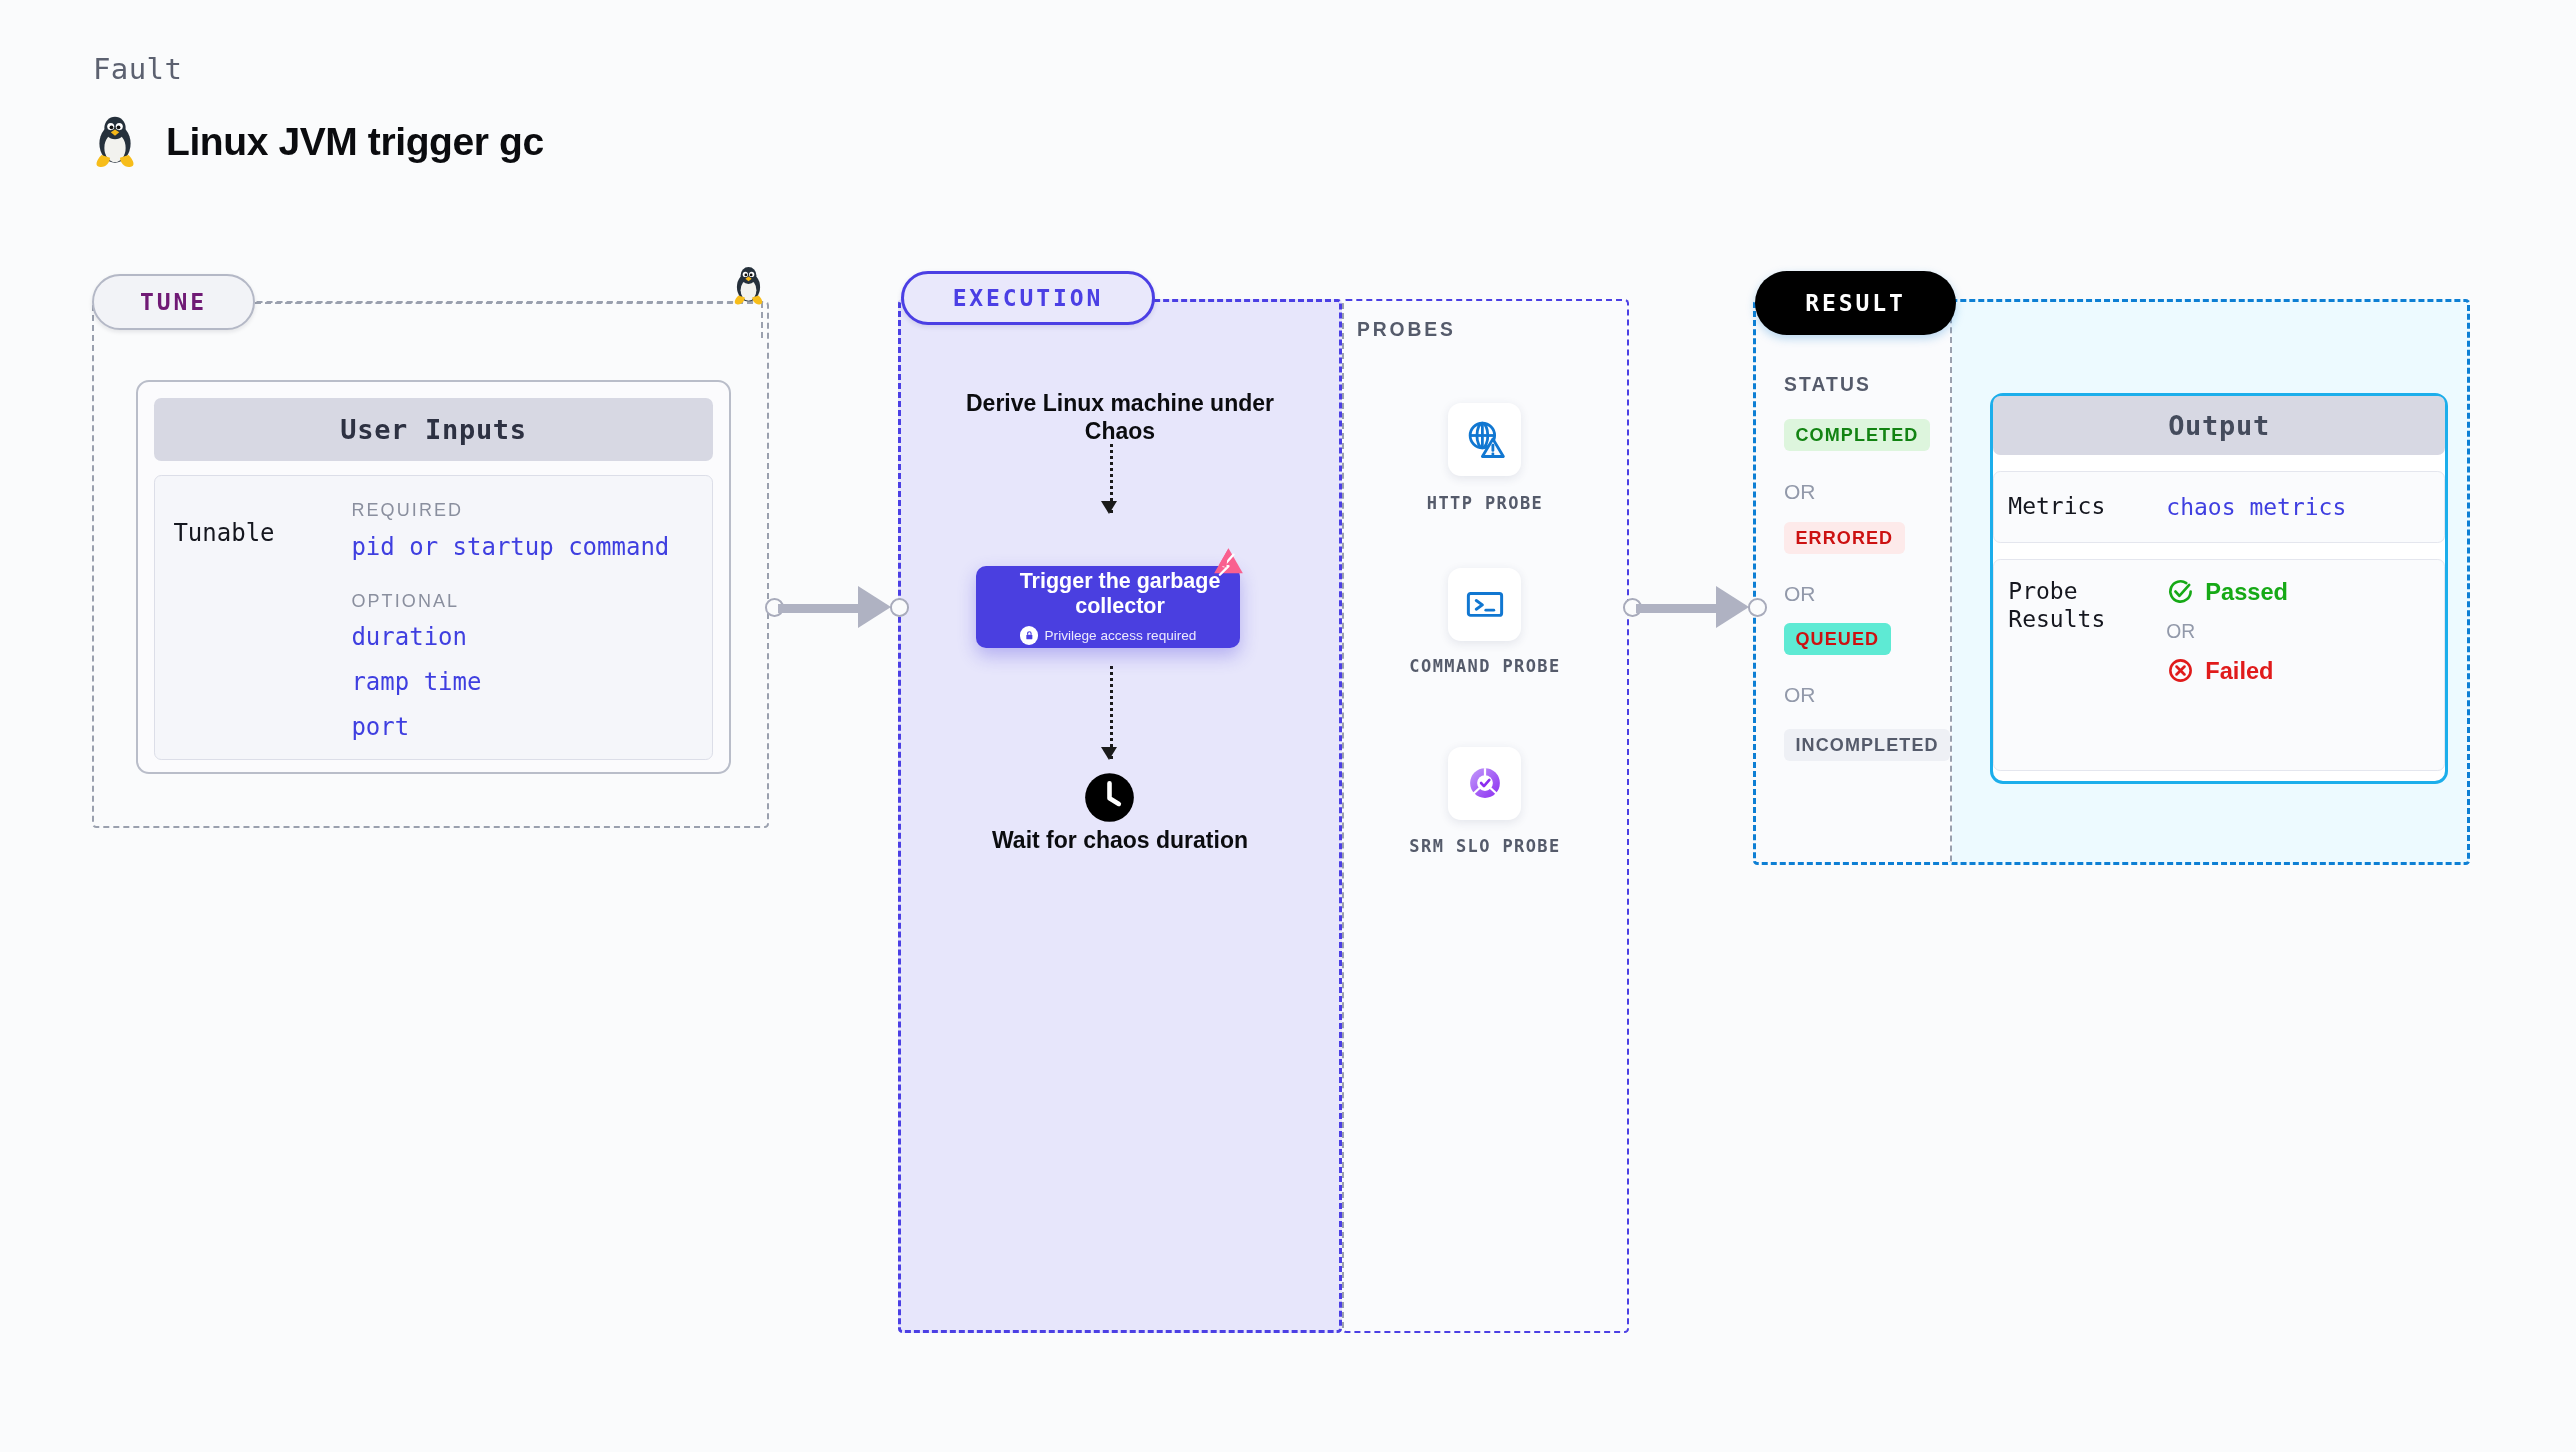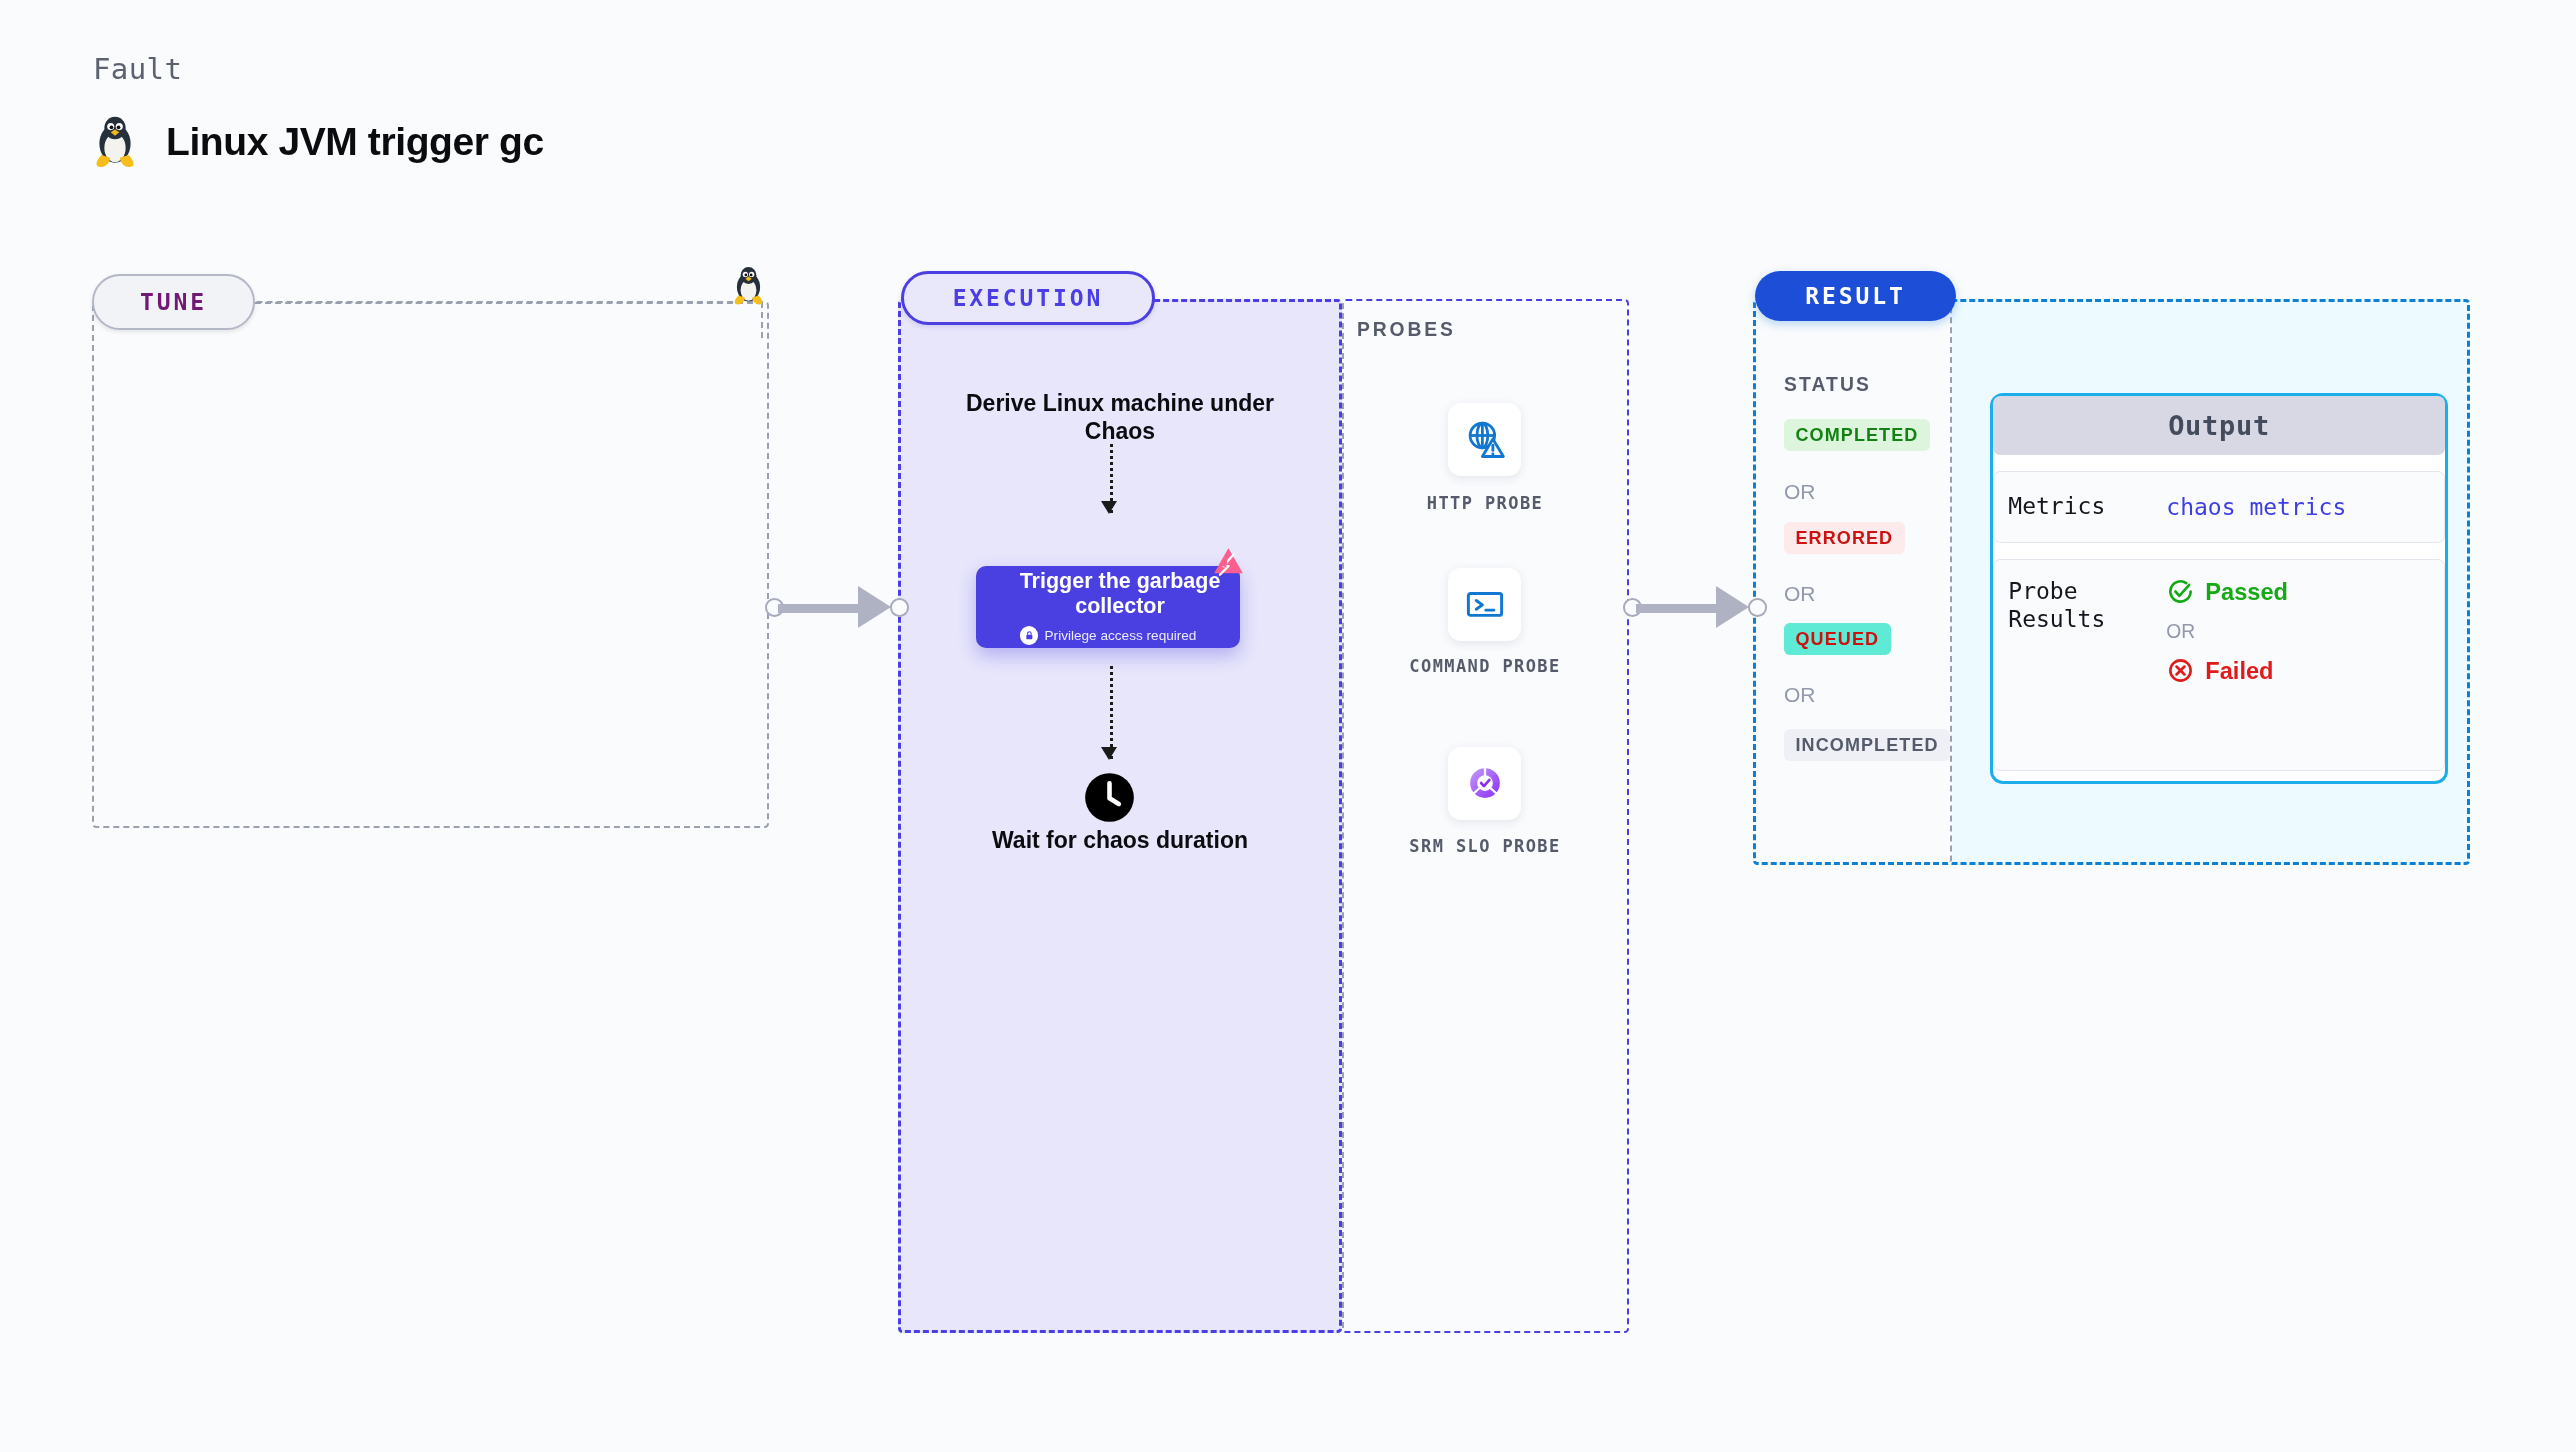--- a/index.html
+++ b/index.html
@@ -179,22 +179,22 @@
   #result-stage { left: 1753px; top: 299px; width: 199px; height: 566px; }
   #result-stage .stage-body {
     border: 3.6px dashed #0d7fd4; border-right: 2.1px dashed #9aa0ae;
     background: #fafbfd;
   }
   #result-outer { left: 1947px; top: 299px; width: 523px; height: 566px; }
   #result-outer .stage-body {
     border: 3.6px dashed #0d7fd4; border-left: none; background: #edfaff;
   }
   #result-badge {
-    left: 1755px; top: 271px; width: 201px; height: 50px;
-    background: #1d4ed8; border: none; color: #ffffff;
+    left: 1755px; top: 271px; width: 201px; height: 64px;
+    background: #000000; border: none; color: #ffffff;
     box-shadow: 0 3.6px 10px rgba(12,121,208,.28);
   }
   .status-title {
     position: absolute; left: 1784px; top: 374px;
     font-family: "Liberation Sans", sans-serif;
     font-size: 19.3px; font-weight: 700; letter-spacing: 2.1px; color: #555b6b;
   }
   .status-chip {
     position: absolute; left: 1784px;
     display: inline-flex; align-items: center; justify-content: center;
@@ -307,20 +307,34 @@
       <circle cx="25" cy="16" r="5" fill="#ffffff"></circle>
         <circle cx="37" cy="16" r="5" fill="#ffffff"></circle>
       <circle cx="26" cy="17" r="2.6" fill="#111"></circle>
         <circle cx="36" cy="17" r="2.6" fill="#111"></circle>
       <path d="M25 24 L31 20 L37 24 L31 29 Z" fill="#f5b718"></path>
       <path d="M12 56 C4 64 2 72 10 73 C18 74 24 66 24 60 Z" fill="#f7bd1a"></path>
       <path d="M50 56 C58 64 60 72 52 73 C44 74 38 66 38 60 Z" fill="#f7bd1a"></path>
     </svg>
   </div>
 
+  <div class="ui-card">
+    <div class="ui-card-header">User Inputs</div>
+    <div class="ui-card-inner">
+      <div class="tunable-label">Tunable</div>
+      <div class="tunable-list">
+        <div class="sect-label">REQUIRED</div>
+        <div class="tunable-item">pid or startup command</div>
+        <div class="sect-label second">OPTIONAL</div>
+        <div class="tunable-item">duration</div>
+        <div class="tunable-item">ramp time</div>
+        <div class="tunable-item">port</div>
+      </div>
+    </div>
+  </div>
 
   <div class="connector" id="conn1">
     <div class="conn-dot a"></div>
     <div class="conn-shaft"></div>
     <div class="conn-head"></div>
     <div class="conn-dot b"></div>
   </div>
 
   <div class="stage" id="probes-stage">
     <div class="stage-body"></div>

